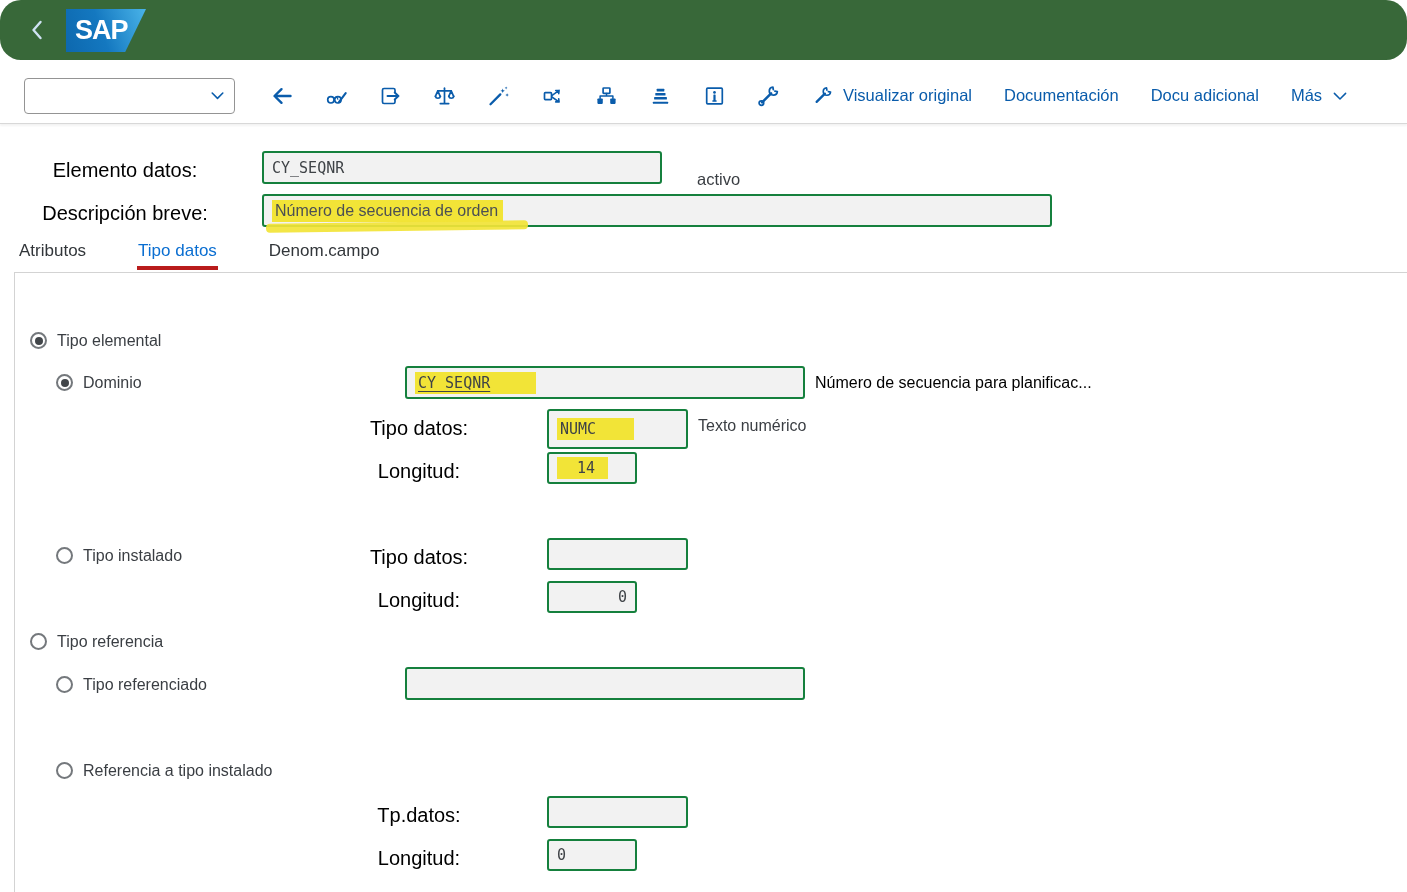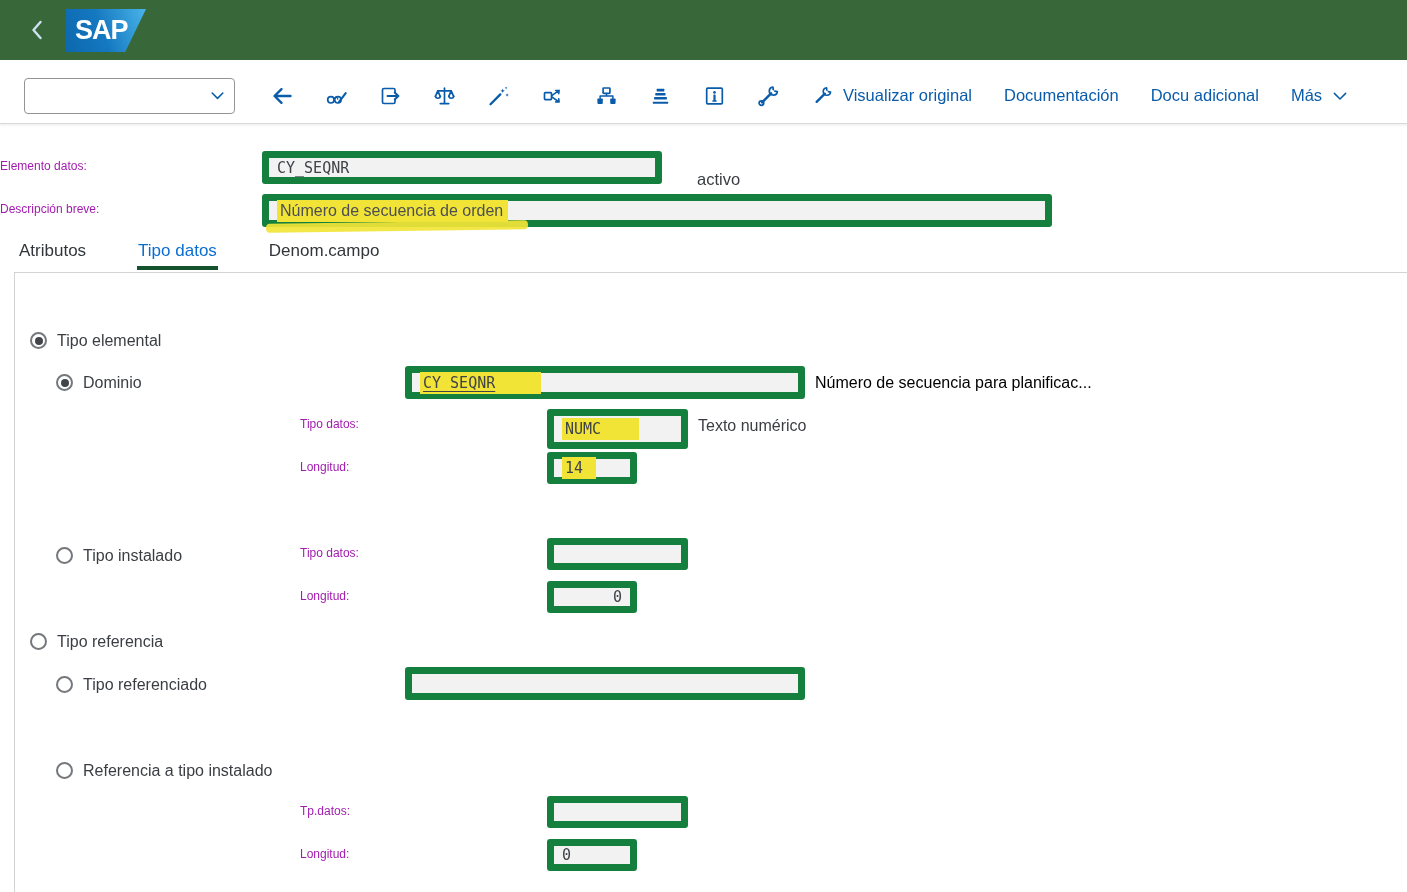--- a/index.html
+++ b/index.html
@@ -1,20 +1,20 @@
 <!DOCTYPE html>
 <html><head>
 <meta charset="utf-8">
 <style>
   html,body{margin:0;padding:0;background:#fff;}
   .screen{position:relative;width:1407px;height:892px;overflow:hidden;background:#fff;
           font-family:"Liberation Sans",sans-serif;color:#3a3e43;}
 
   
-  .shell-bar{position:absolute;left:0;top:0;width:100%;height:60px;background:#386839;}
+  .shell-bar{position:absolute;left:0;top:0;width:100%;height:60px;background:#386839;border-radius:21px;}
   .back-btn{position:absolute;left:24px;top:16px;width:26px;height:28px;cursor:pointer;
             display:flex;align-items:center;justify-content:center;background:none;border:none;padding:0;}
   .sap-logo{position:absolute;left:66px;top:9px;width:80px;height:43px;
             clip-path:polygon(0 0,100% 0,74% 100%,0 100%);
             background:linear-gradient(250deg,#4ab4e9 0%,#1478c0 55%,#0d68ae 100%);
             display:flex;align-items:center;padding-left:9px;box-sizing:border-box;}
   .sap-logo span{color:#fff;font-weight:bold;font-size:27px;letter-spacing:-1px;}
   .shell-title{position:absolute;left:755px;top:0;height:60px;line-height:60px;
                font-size:22px;font-weight:400;color:#f3f6f2;margin:0;}
 
@@ -29,41 +29,41 @@
   .command .dd{position:absolute;right:8px;top:8px;}
   .icon-btn{flex:0 0 auto;width:26px;height:30px;margin:0 14px;background:none;border:none;padding:0;
             display:flex;align-items:center;justify-content:center;cursor:pointer;}
   .text-btn{flex:0 0 auto;background:none;border:none;cursor:pointer;margin:0 16px;
             font-family:"Liberation Sans",sans-serif;font-size:16.5px;color:#0a5cab;
             display:flex;align-items:center;gap:9px;padding:0;}
   svg.ic{stroke:#0a5cab;fill:none;stroke-width:1.7;stroke-linecap:round;stroke-linejoin:round;}
   svg.ic .f{fill:#0a5cab;stroke:none;}
 
   
-  .lbl{position:absolute;font-size:12px;color:#a21caf;text-align:left;}
-  .fld{position:absolute;background:#f2f2f2;border:7px solid #15803d;border-radius:3px;
+  .lbl{position:absolute;font-size:20px;color:#000000;text-align:center;}
+  .fld{position:absolute;background:#f2f2f2;border:2px solid #15803d;border-radius:3px;
        box-sizing:border-box;display:flex;align-items:center;padding:0 8px;}
   .mono{font-family:"DejaVu Sans Mono",monospace;font-size:15px;color:#3f4347;}
   .hl{background:#f2e437;}
   .status{position:absolute;font-size:16.5px;color:#3a3e43;}
 
   #lbl-elem{left:0;top:159px;width:250px;}
   #fld-elem{left:262px;top:151px;width:400px;height:33px;}
   #status-activo{left:673px;top:170px;margin-left:24px;}
   #lbl-desc{left:0;top:202px;width:250px;}
   #fld-desc{left:262px;top:194px;width:790px;height:33px;}
   #fld-desc .val{font-size:16px;color:#4b4f54;padding:2px 5px 2px 3px;}
   .marker-strip{position:absolute;left:266px;top:222px;width:262px;height:9px;background:#f2e437;
                 border-radius:4px;transform:rotate(-0.8deg);opacity:.92;}
 
   
   .tabs{position:absolute;left:18px;top:241px;display:flex;gap:50px;}
   .tab{font-size:17px;color:#32363a;padding:0 1px 9px;background:none;border:none;cursor:pointer;
        font-family:"Liberation Sans",sans-serif;}
-  .tab.selected{color:#0a6ed1;padding-bottom:5px;border-bottom:4px solid #14532d;}
+  .tab.selected{color:#0a6ed1;padding-bottom:5px;border-bottom:4px solid #b91c1c;}
 
   .panel{position:absolute;left:14px;top:272px;right:0;bottom:0;background:#fff;
          border-top:1px solid #d3d3d3;border-left:1px solid #d3d3d3;}
 
   
   .radio{position:absolute;width:17px;height:17px;border-radius:50%;border:2px solid #74787c;
          background:#fff;box-sizing:border-box;cursor:pointer;}
   .radio.sel::after{content:'';position:absolute;left:2.5px;top:2.5px;right:2.5px;bottom:2.5px;
                     background:#42464a;border-radius:50%;}
   .rlbl{position:absolute;font-size:16px;color:#3a3e43;}
@@ -72,21 +72,21 @@
   #r-dominio{left:56px;top:374px;}     #rl-dominio{left:83px;top:374px;}
   #fld-dominio{left:405px;top:366px;width:400px;height:33px;}
   #fld-dominio .val{text-decoration:underline;text-underline-offset:3px;padding:2px 46px 2px 3px;}
   #domain-desc{left:815px;top:374px;position:absolute;font-size:16px;color:#000000;}
   #lbl-dt1{left:300px;top:417px;width:238px;}
   #fld-numc{left:547px;top:409px;width:141px;height:40px;}
   #fld-numc .val{padding:2px 38px 2px 3px;}
   #dt1-desc{left:698px;top:417px;position:absolute;font-size:16px;color:#3a3e43;}
   #lbl-len1{left:300px;top:460px;width:238px;}
   #fld-len1{left:547px;top:452px;width:90px;height:32px;}
-  #fld-len1 .val{padding:2px 13px 2px 3px;}
+  #fld-len1 .val{padding:2px 13px 2px 20px;}
 
   #r-instalado{left:56px;top:547px;}   #rl-instalado{left:83px;top:547px;}
   #lbl-dt2{left:300px;top:546px;width:238px;}
   #fld-bi-dt{left:547px;top:538px;width:141px;height:32px;}
   #lbl-len2{left:300px;top:589px;width:238px;}
   #fld-bi-len{left:547px;top:581px;width:90px;height:32px;justify-content:flex-end;}
 
   #r-referencia{left:30px;top:633px;}  #rl-referencia{left:57px;top:633px;}
   #r-referenciado{left:56px;top:676px;}#rl-referenciado{left:83px;top:676px;}
   #fld-ref{left:405px;top:667px;width:400px;height:33px;}

